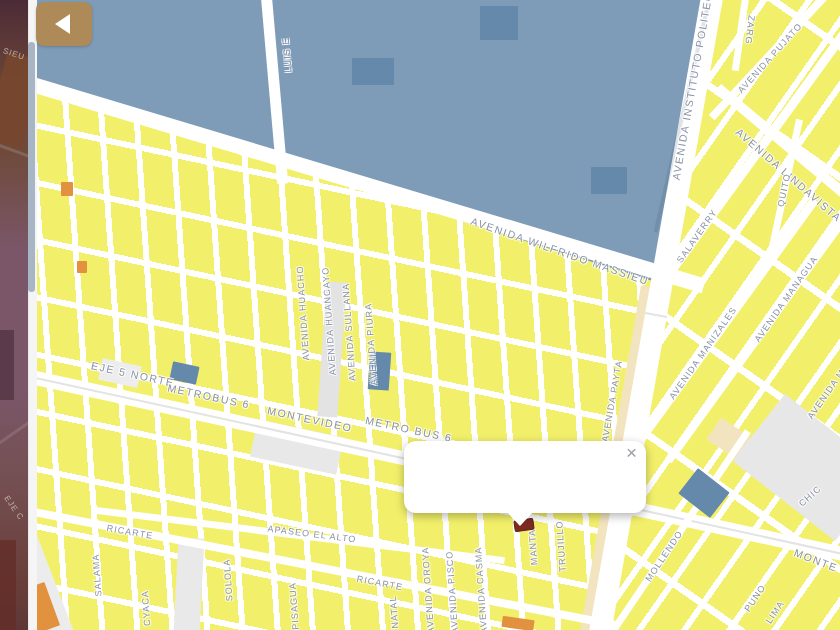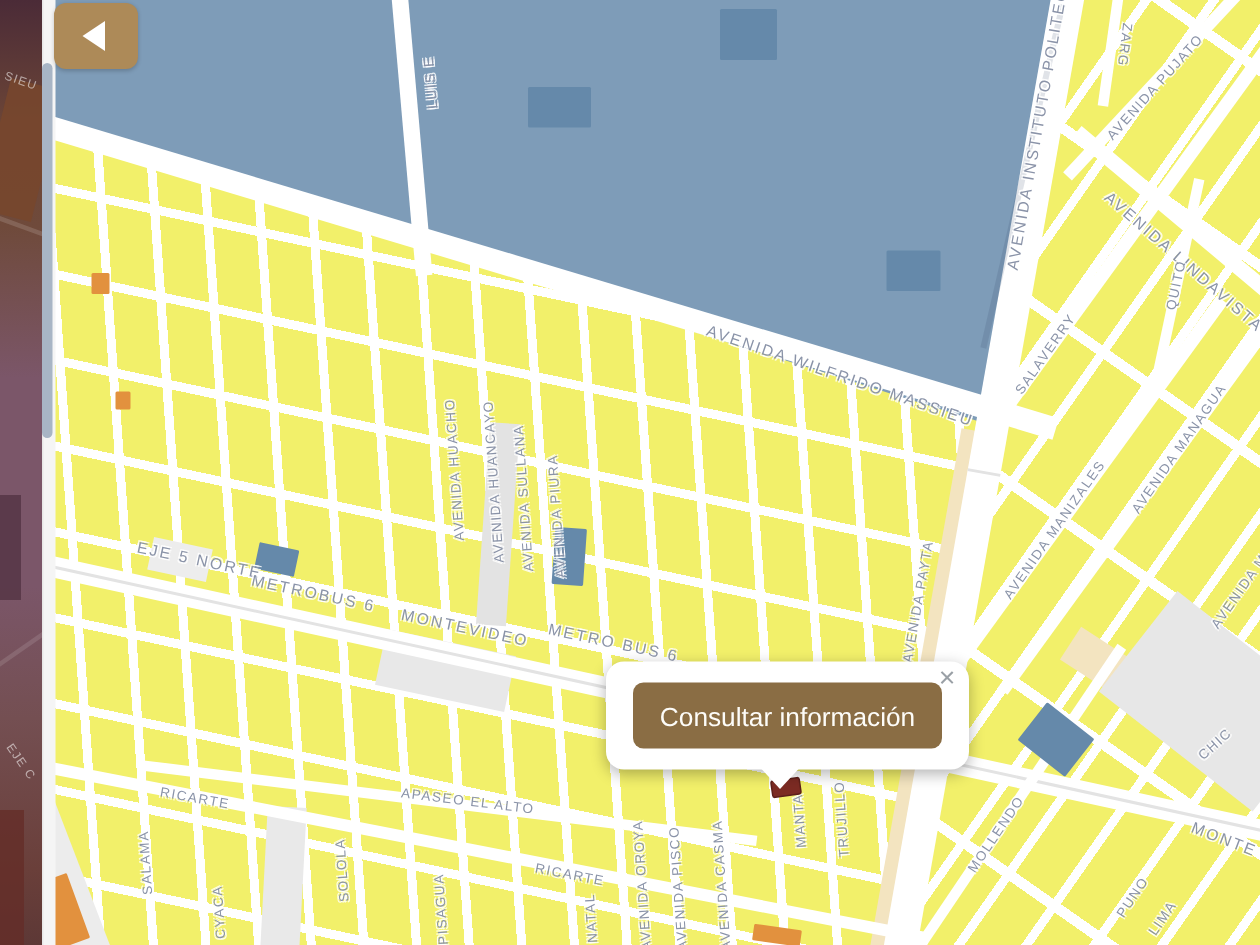--- a/index.html
+++ b/index.html
@@ -161,21 +161,20 @@
         <div class="lbl" style="left: 664px; top: 556px; --r: -56deg;">MOLLENDO</div>
         <div class="lbl" style="left: 755px; top: 598px; --r: -56deg;">PUNO</div>
         <div class="lbl" style="left: 775px; top: 612px; --r: -56deg;">LIMA</div>
         <div class="lbl big" style="left: 816px; top: 560px; --r: 21deg;">MONTE</div>
         <div class="lbl" style="left: 810px; top: 496px; --r: -42deg;">CHIC</div>
       </div>
 
     <div id="marker"></div>
 
     <div id="popup">
-      <button id="popup-btn">Consultar información</button>
       <span id="popup-close">×</span>
     </div>
   </div>
 
   <div id="sidebar">
     <div class="spatch" style="left:-4px;top:55px;width:36px;height:90px;--r:14deg;background:rgba(120,70,45,0.85);"></div>
     <div class="spatch" style="left:0;top:330px;width:14px;height:70px;background:rgba(70,40,55,0.6);"></div>
     <div class="spatch" style="left:0;top:540px;width:16px;height:95px;background:rgba(100,45,40,0.8);"></div>
     <div class="spatch" style="left:-6px;top:150px;width:44px;height:3px;--r:20deg;background:rgba(255,255,255,0.14);"></div>
     <div class="spatch" style="left:-6px;top:430px;width:44px;height:3px;--r:-35deg;background:rgba(255,255,255,0.12);"></div>

